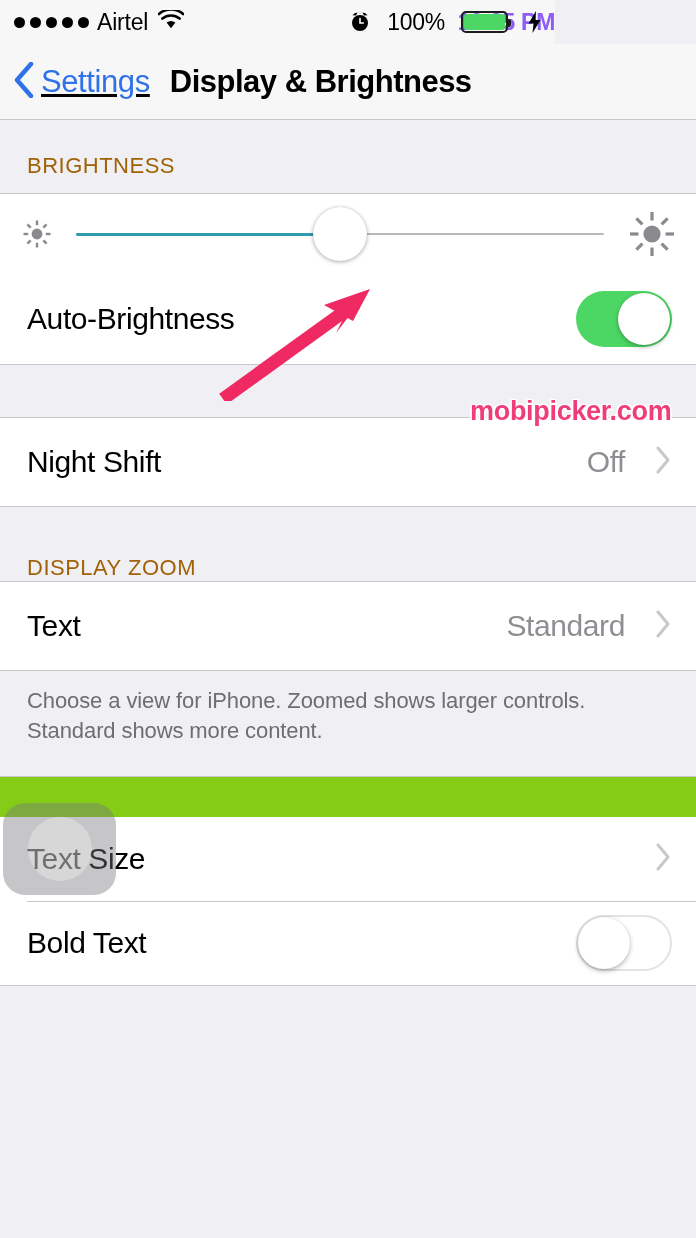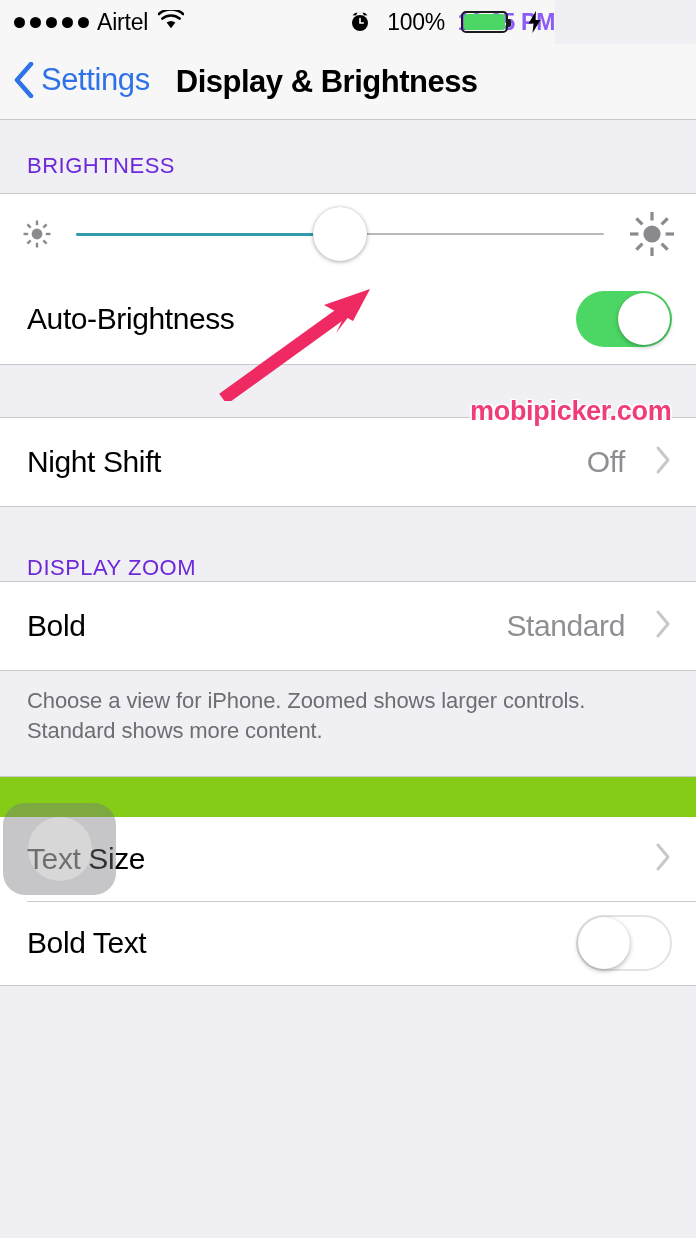--- a/index.html
+++ b/index.html
@@ -111,49 +111,51 @@
     width: 696px;
     height: 76px;
     background: #f7f7f8;
     border-bottom: 1px solid #c8c7cc;
     box-sizing: border-box;
     display: flex;
     align-items: center;
   }
   .back-button {
     display: flex;
+    align-items: center;
     gap: 7px;
     padding-left: 14px;
     cursor: pointer;
+    text-decoration: underline;
   }
   .back-chevron { display: block; }
   .back-label {
     font-size: 31px;
     color: #2f72e8;
     letter-spacing: -0.4px;
   }
   .nav-title {
     font-size: 31px;
     font-weight: bold;
     color: #000;
-    margin-left: 26px;
+    margin-left: 20px;
     letter-spacing: -0.5px;
   }
 
   
   .content {
     position: absolute;
     top: 120px; left: 0;
     width: 696px;
     bottom: 0;
     background: #efeff4;
   }
   .group-header {
     font-size: 22px;
-    color: #6d28d9;
+    color: #a16207;
     letter-spacing: 0.5px;
     padding: 0 0 0 27px;
     display: flex;
     align-items: flex-end;
     box-sizing: border-box;
   }
   .group-footer {
     font-size: 22px;
     color: #6d6d72;
     line-height: 30px;
@@ -447,21 +449,21 @@
             </svg>
           </span>
         </div>
       </div>
     </div>
 
     <div class="group-header" style="height:74px;">DISPLAY ZOOM</div>
 
     <div class="cell-group">
       <div class="cell">
-        <span class="cell-label">Bold</span>
+        <span class="cell-label">Text</span>
         <div class="cell-right">
           <span class="cell-value">Standard</span>
           <span class="chevron-right">
             <svg width="17" height="30" viewBox="0 0 17 30">
               <path d="M3 3 L13 15 L3 27" stroke="#c7c7cc" stroke-width="3" fill="none" stroke-linecap="round" stroke-linejoin="round"></path>
             </svg>
           </span>
         </div>
       </div>
     </div>

